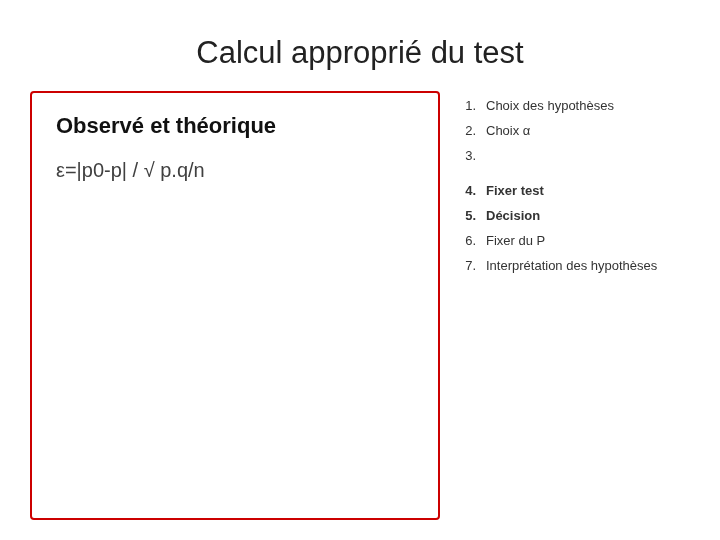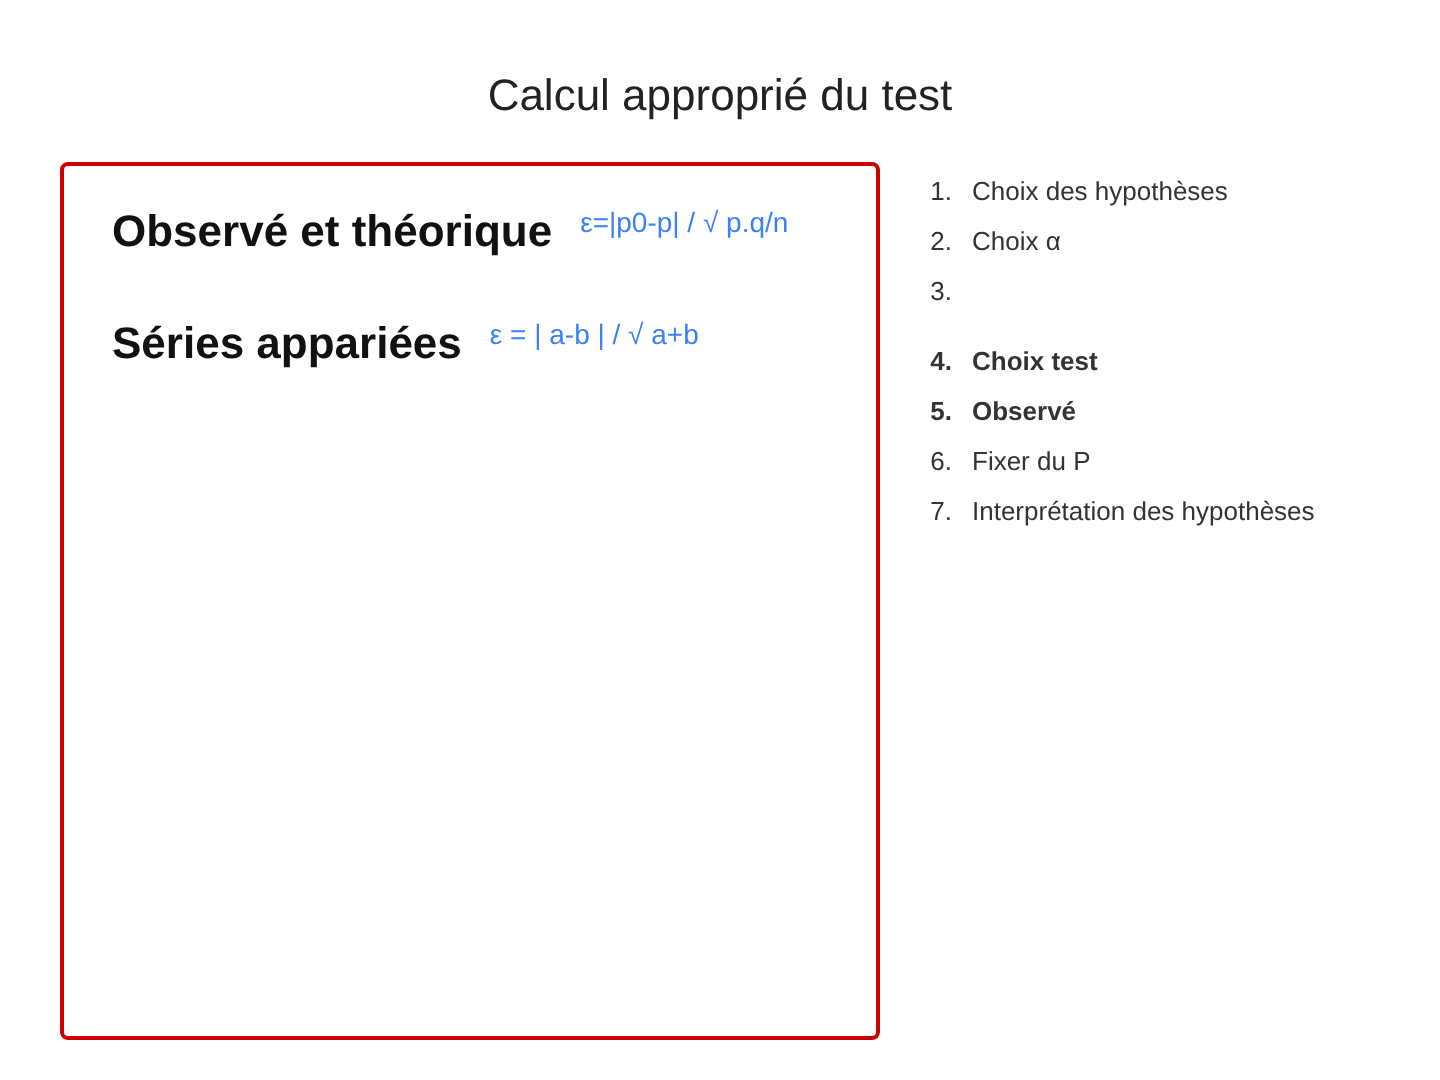--- a/index.html
+++ b/index.html
@@ -24,21 +24,21 @@
       display: flex;
       flex-direction: column;
     }
 
     .page-title-container {
       text-align: center;
       padding: 15px 0 20px 0;
     }
 
     .page-title {
-      font-size: 22px;
+      font-size: 31px;
       font-weight: normal;
       color: #222;
     }
 
     .main-content {
       display: flex;
       flex: 1;
       gap: 20px;
     }
 
@@ -47,34 +47,33 @@
       border-radius: 4px;
       padding: 20px 24px;
       flex: 1;
       display: flex;
       flex-direction: column;
       gap: 30px;
     }
 
     .section {
       display: flex;
-      flex-direction: row;
-      gap: 4px;
+      flex-direction: column;
+      gap: 20px;
     }
 
     .section-title {
       font-size: 22px;
       font-weight: bold;
       color: #111;
     }
 
     .section-formula {
-      font-size: 14px;
-      color: #3b82f6;
-      margin-left: 10px;
+      font-size: 20px;
+      color: #404040;
     }
 
     .right-panel {
       width: 230px;
       display: flex;
       flex-direction: column;
       gap: 4px;
       padding-top: 4px;
     }
 
@@ -116,47 +115,43 @@
 
   <div class="main-content">
     <div class="left-panel">
 
       <div class="section">
         <span class="section-title">Observé et théorique</span>
         <span class="section-formula">ε=|p0-p| / √  p.q/n</span>
       </div>
 
 
-      <div class="section">
-        <span class="section-title">Séries appariées</span>
-        <span class="section-formula">ε =  | a-b | /  √  a+b</span>
-      </div>
     </div>
 
     <div class="right-panel">
 
     <div class="list-item">
           <span class="list-number">1.</span>
           <span class="list-text">Choix des hypothèses</span>
         </div>
         <div class="list-item">
           <span class="list-number">2.</span>
           <span class="list-text">Choix α</span>
         </div>
         <div class="list-item">
           <span class="list-number">3.</span>
         </div>
         <div class="divider-space"></div>
         <div class="list-item bold">
           <span class="list-number">4.</span>
-          <span class="list-text">Choix test</span>
+          <span class="list-text">Fixer test</span>
         </div>
         <div class="list-item bold">
           <span class="list-number">5.</span>
-          <span class="list-text">Observé</span>
+          <span class="list-text">Décision</span>
         </div>
         <div class="list-item">
           <span class="list-number">6.</span>
           <span class="list-text">Fixer du P</span>
         </div>
         <div class="list-item">
           <span class="list-number">7.</span>
           <span class="list-text">Interprétation des hypothèses</span>
         </div>
       </div>

